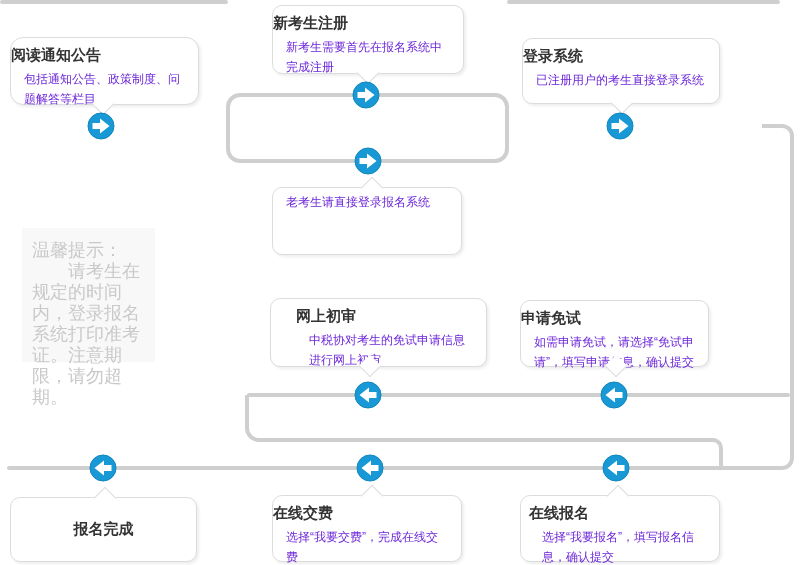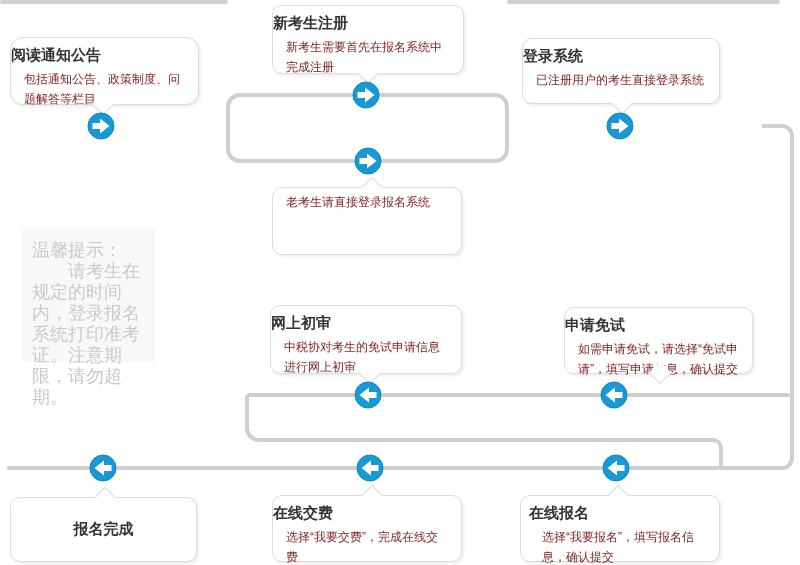--- a/index.html
+++ b/index.html
@@ -25,30 +25,30 @@
     border-left:4px solid #cfcfcf;border-bottom:4px solid #cfcfcf;border-bottom-left-radius:14px;}
   #drop-corner{position:absolute;left:700px;top:438px;width:19px;height:28px;
     border-top:4px solid #cfcfcf;border-right:4px solid #cfcfcf;border-top-right-radius:10px;}
   #line-row3{left:7px;top:466;width:763px;top:466px;}
   
   .arrow{position:absolute;width:28px;height:28px;z-index:6;}
   
   .node{position:absolute;background:#ffffff;border:1px solid #dcdcdc;border-radius:10px;
     box-shadow:2px 2px 3px rgba(0,0,0,0.07);z-index:4;}
   .node-title{font-size:15px;font-weight:bold;color:#333333;padding-top:8px;}
-  .node-body{font-size:12px;color:#7f1d1d;line-height:20px;padding:4px 12px 0 13px;text-align:left;}
+  .node-body{font-size:12px;color:#6d28d9;line-height:20px;padding:4px 12px 0 13px;text-align:left;}
   .tail{position:absolute;width:15px;height:15px;background:#ffffff;transform:rotate(45deg);z-index:5;}
   .tail-down{bottom:-8px;border-right:1px solid #dcdcdc;border-bottom:1px solid #dcdcdc;}
   .tail-up{top:-8px;border-left:1px solid #dcdcdc;border-top:1px solid #dcdcdc;}
   #node-read-notice{left:10px;top:37px;width:187px;height:66px;border-radius:13px;}
   #node-new-register{left:272px;top:5px;width:190px;height:67px;}
   #node-login-system{left:522px;top:38px;width:196px;height:64px;}
   #node-old-login{left:272px;top:187px;width:188px;height:66px;}
-  #node-online-review{left:270px;top:305px;width:190px;height:67px;}
-  #node-apply-exemption{left:520px;top:307px;width:187px;height:65px;margin-left:44px;}
+  #node-online-review{left:270px;top:298px;width:190px;height:67px;padding-left:25px;}
+  #node-apply-exemption{left:520px;top:300px;width:187px;height:65px;}
   #node-complete{left:10px;top:497px;width:185px;height:63px;display:flex;align-items:center;justify-content:center;}
   #node-complete .node-title{padding-top:0;}
   #node-pay-online{left:272px;top:495px;width:188px;height:65px;}
   #node-online-register{left:520px;top:495px;width:190px;height:65px;padding-left:8px;}
   
   #tips{position:absolute;left:22px;top:228px;width:113px;height:110px;
     background:#f8f8f8;color:#c9c9c9;font-size:18px;line-height:21px;
     padding:12px 10px;white-space:pre-line;z-index:3;}
 </style>
 </head>

